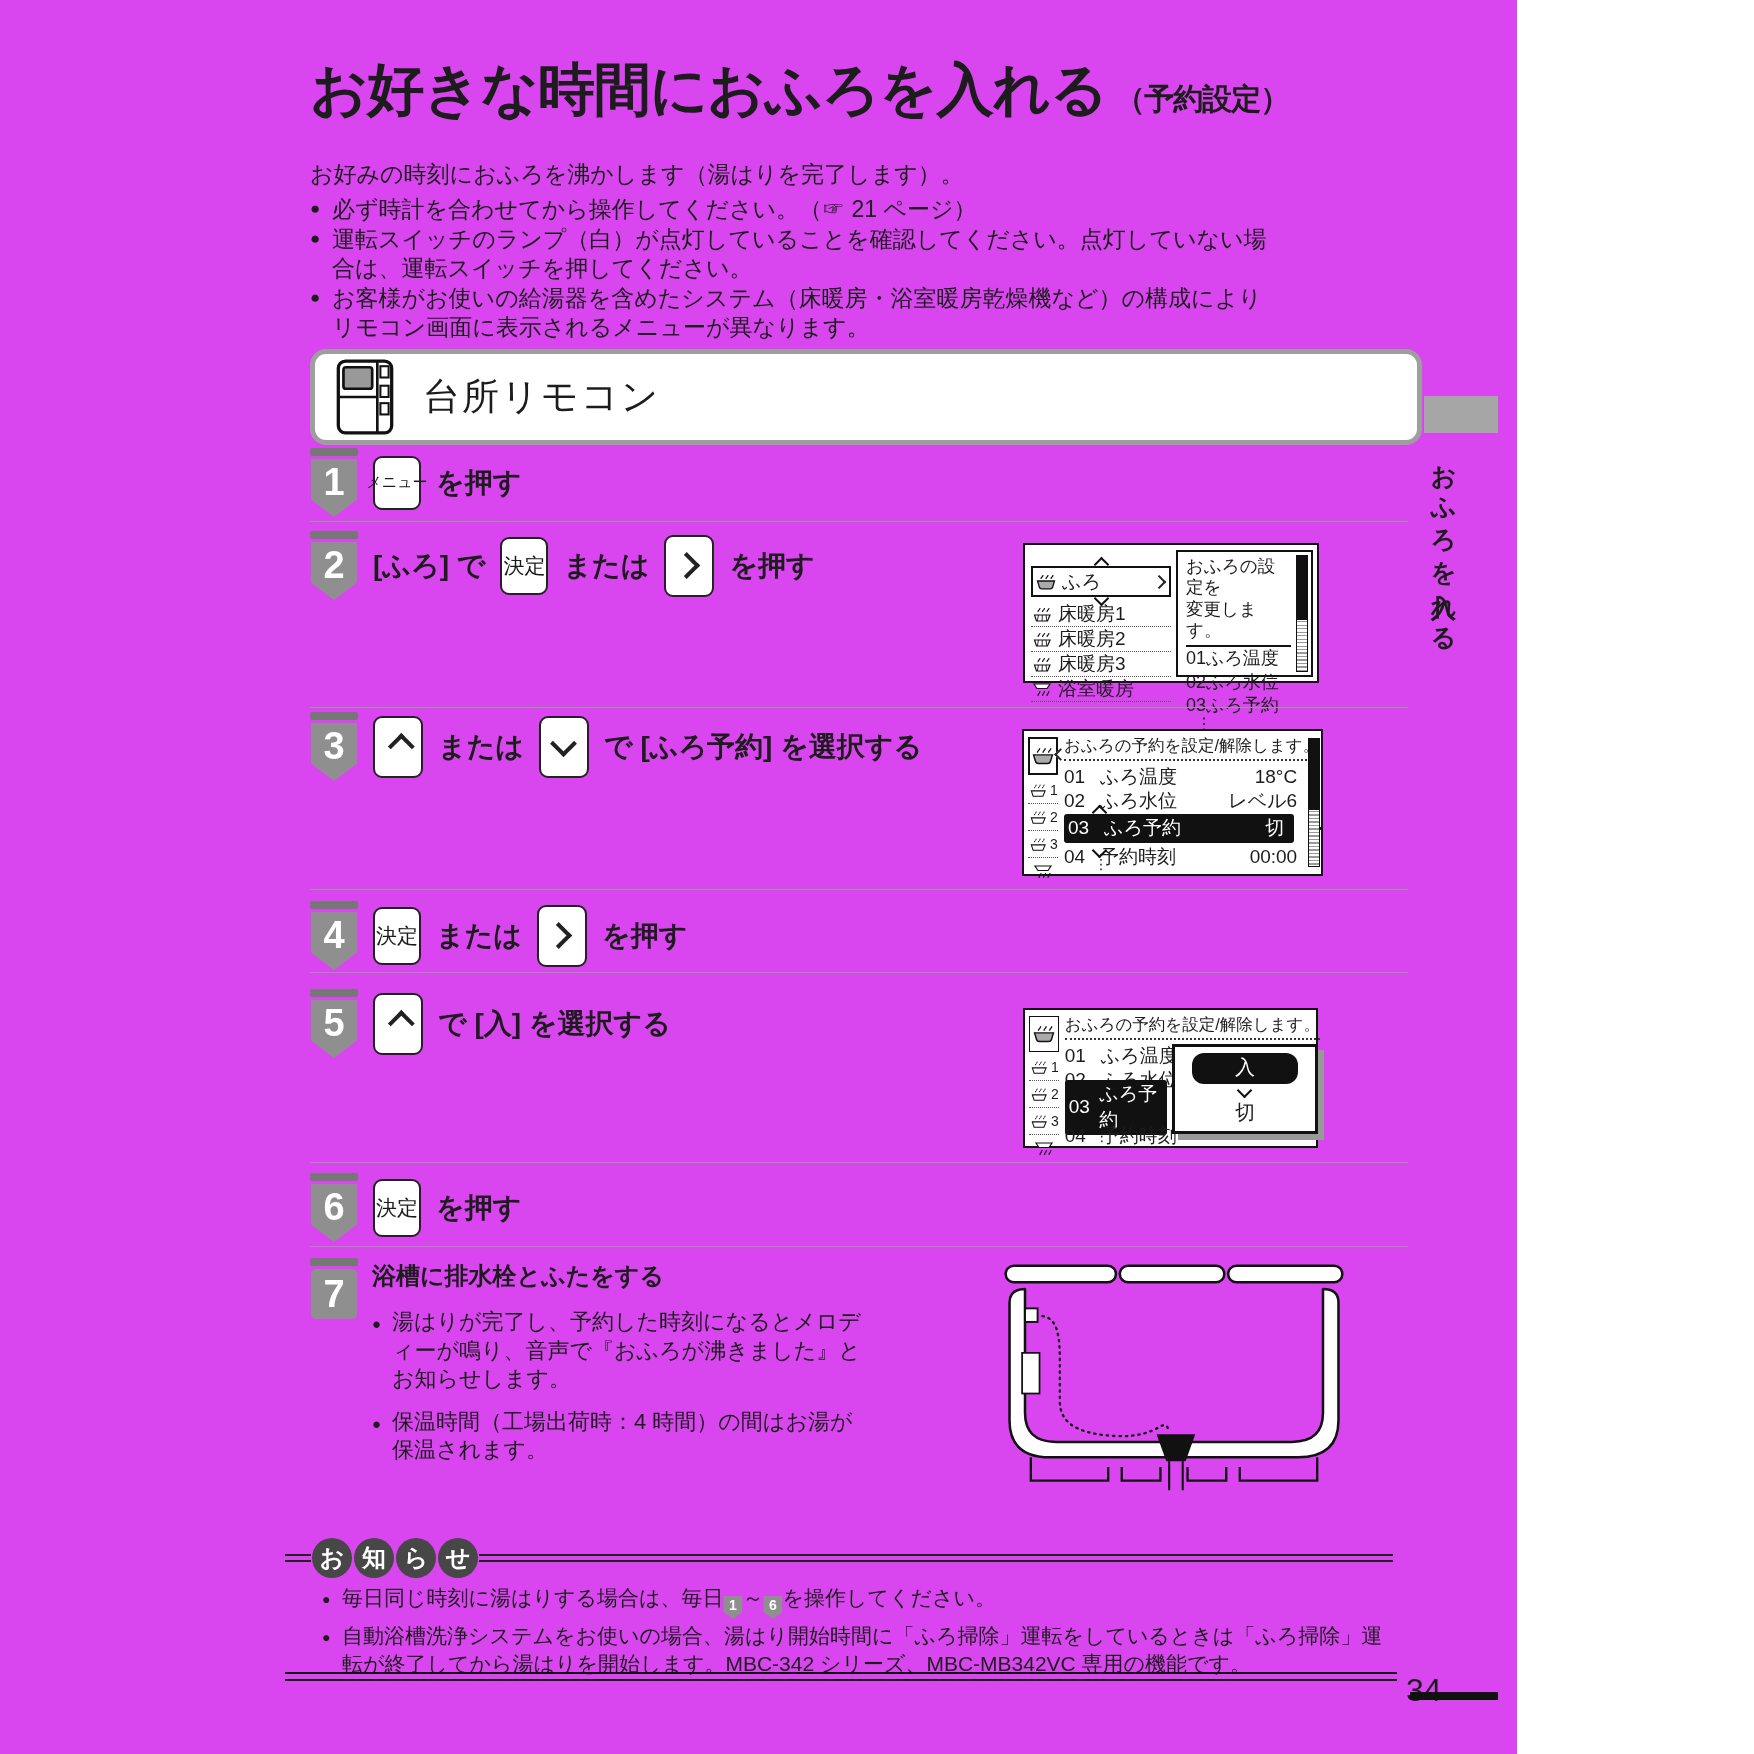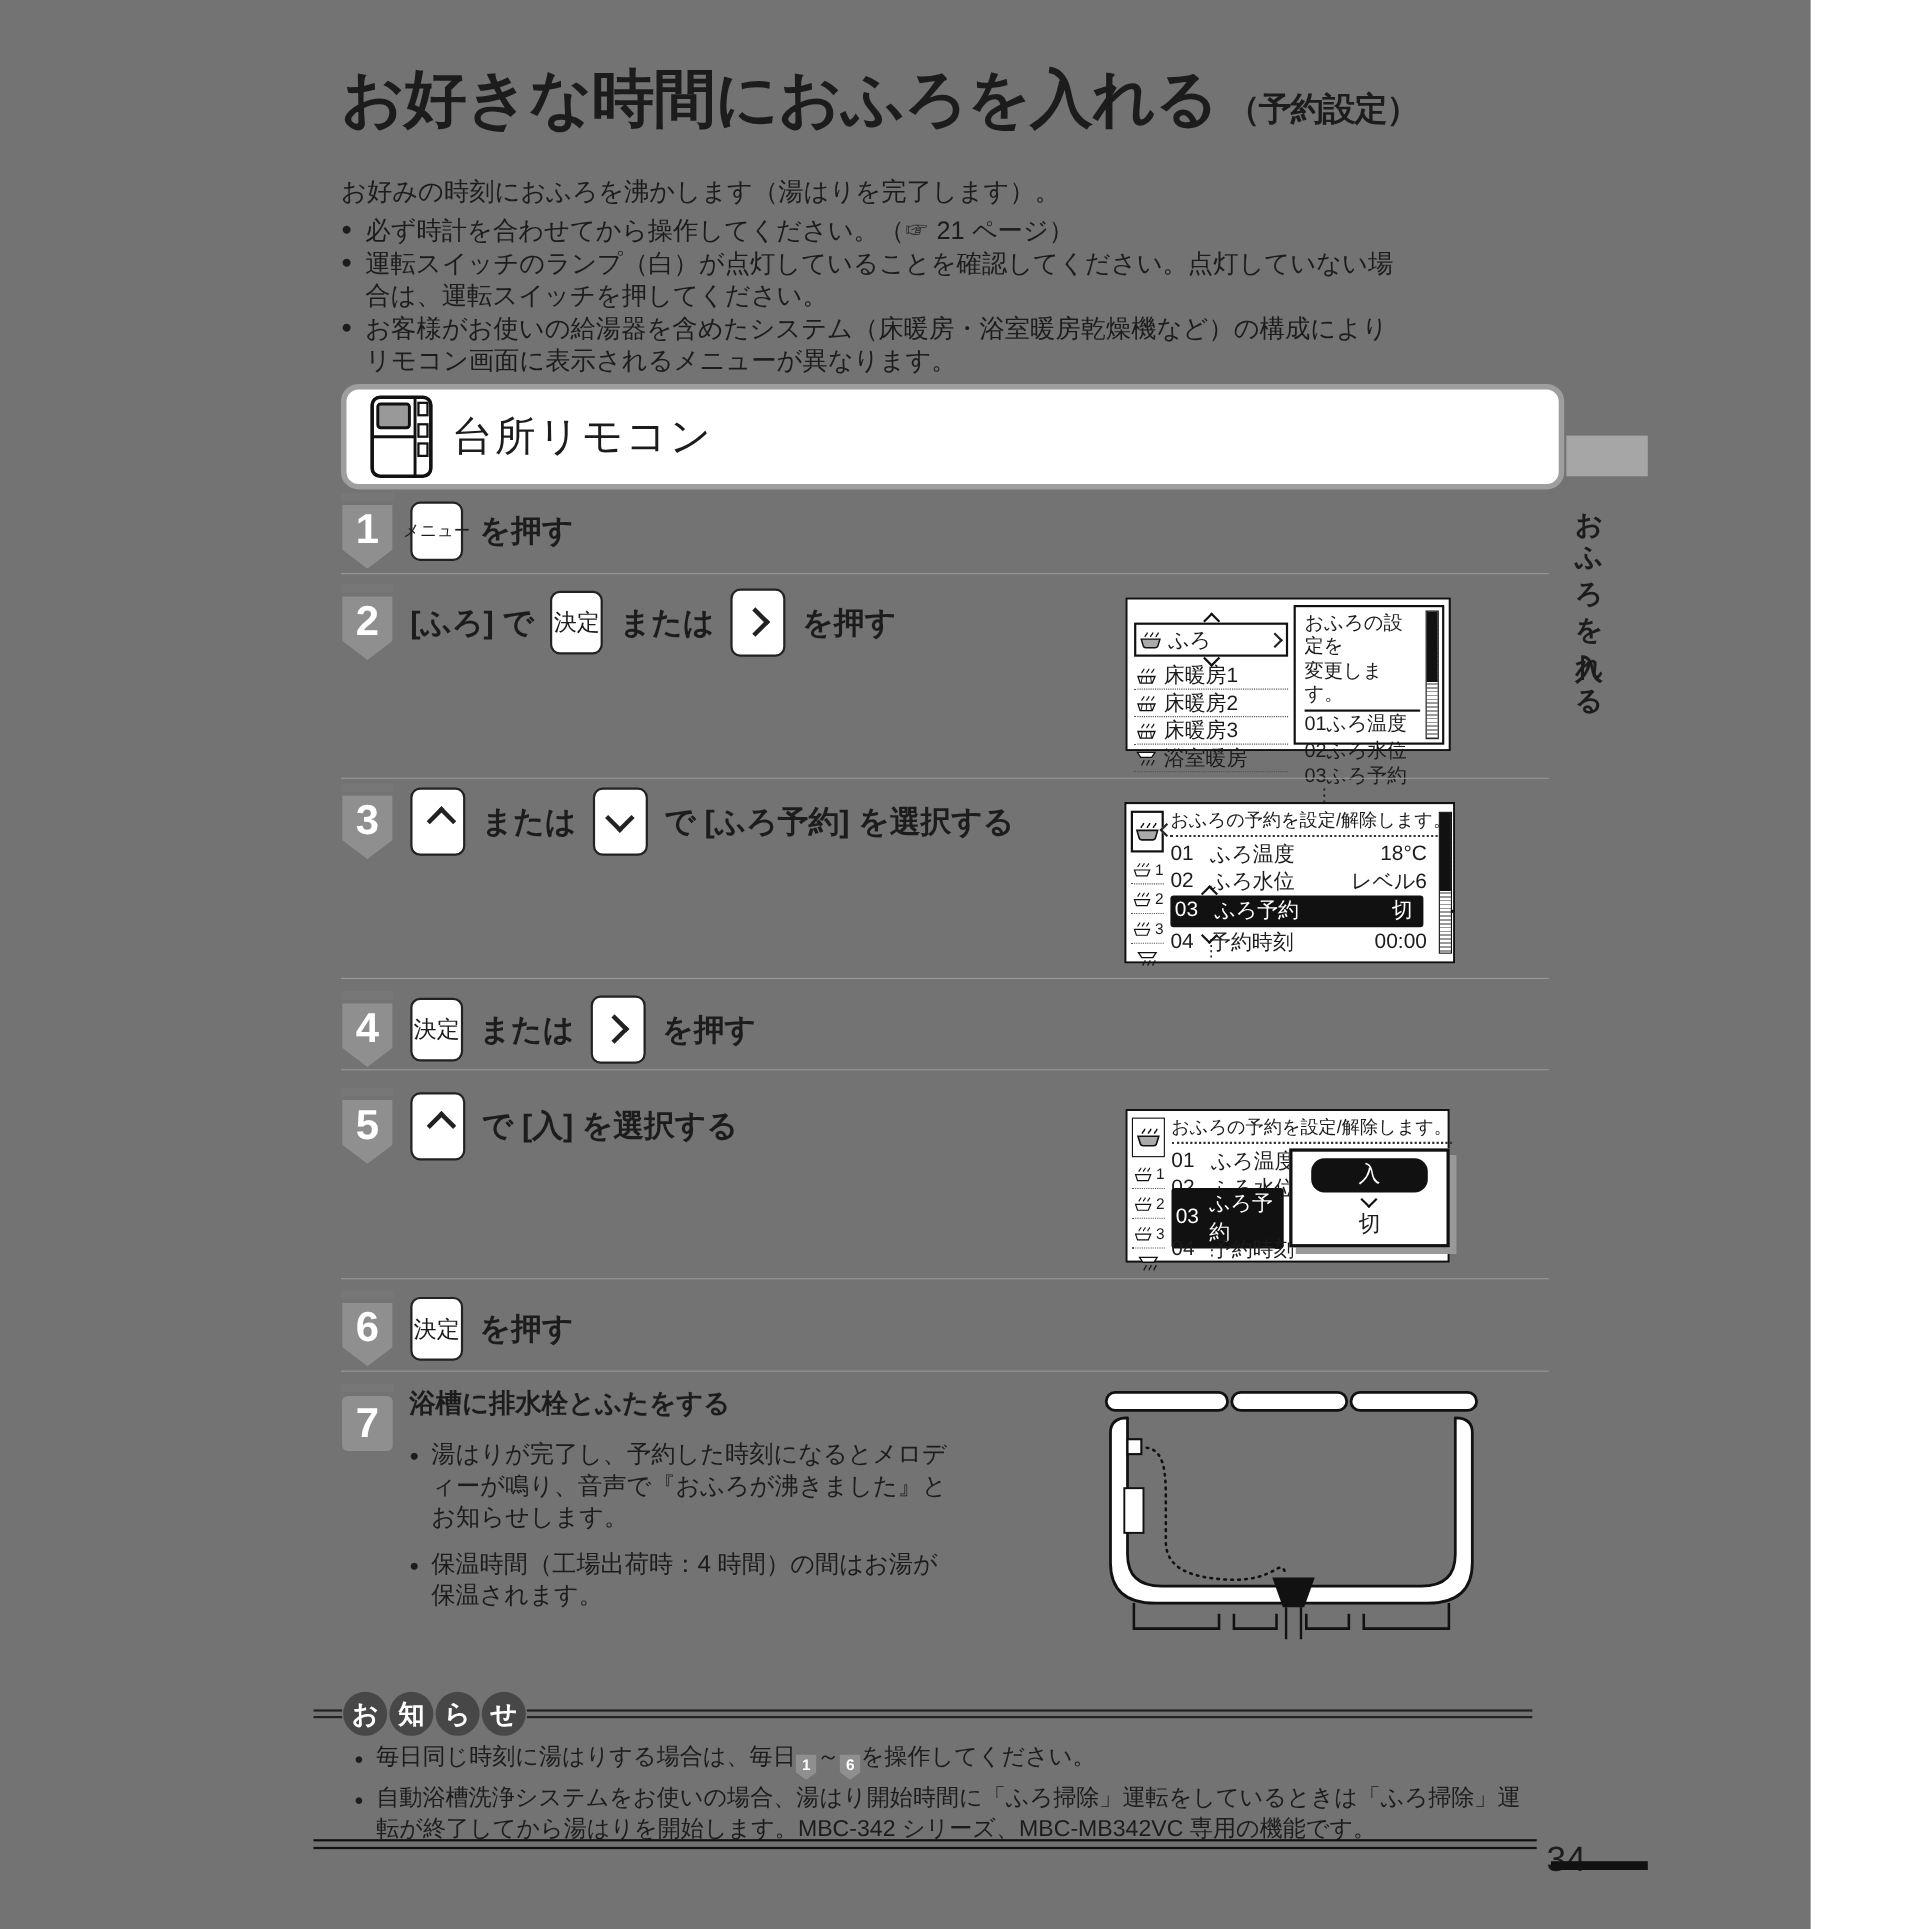--- a/index.html
+++ b/index.html
@@ -1,27 +1,27 @@
 <!DOCTYPE html>
 <html><head>
 <meta charset="utf-8">
 <style>
   html,body{margin:0;padding:0;background:#fff;}
-  .page{position:relative;width:1646px;height:1754px;background:#737373;overflow:hidden;
+  .page{position:relative;width:1517px;height:1754px;background:#d946ef;overflow:hidden;
         font-family:"Liberation Sans",sans-serif;color:#1c1c1c;}
   
   .title{position:absolute;left:310px;top:52px;font-size:57px;font-weight:bold;letter-spacing:-1px;white-space:nowrap;}
   .title .suffix{font-size:30px;font-weight:bold;margin-left:8px;}
   .intro{position:absolute;left:310px;top:160px;width:960px;font-size:23px;line-height:1.28;}
   .intro .lead{margin-bottom:6px;}
   .intro .b{position:relative;padding-left:22px;}
   .intro .b::before{content:"●";position:absolute;left:0;top:0;font-size:17px;line-height:1.7;}
   
   .remote-box{position:absolute;left:310px;top:349px;width:1082px;height:86px;border:5px solid #9e9e9e;
-              border-radius:16px;display:flex;align-items:center;padding-left:20px;gap:16px;background:#fff;}
+              border-radius:16px;display:flex;align-items:center;padding-left:20px;gap:28px;background:#fff;}
   .remote-box .label{font-size:37px;letter-spacing:2px;}
   
   .step{position:absolute;left:310px;display:flex;align-items:center;gap:15px;}
   .marker{width:48px;align-self:flex-start;flex:0 0 auto;}
   .marker .bar{height:8px;background:#777;border-radius:2px;margin-bottom:3px;}
   .marker .body{width:46px;height:58px;margin-left:1px;background:#8f8f8f;color:#fff;font-size:38px;font-weight:bold;
                 display:flex;align-items:center;justify-content:center;padding-bottom:12px;box-sizing:border-box;
                 clip-path:polygon(0 0,100% 0,100% 70%,50% 100%,0 70%);}
   .marker.square .body{clip-path:none;border-radius:5px;height:50px;padding-bottom:0;}
   .stext{font-size:28px;font-weight:bold;}

